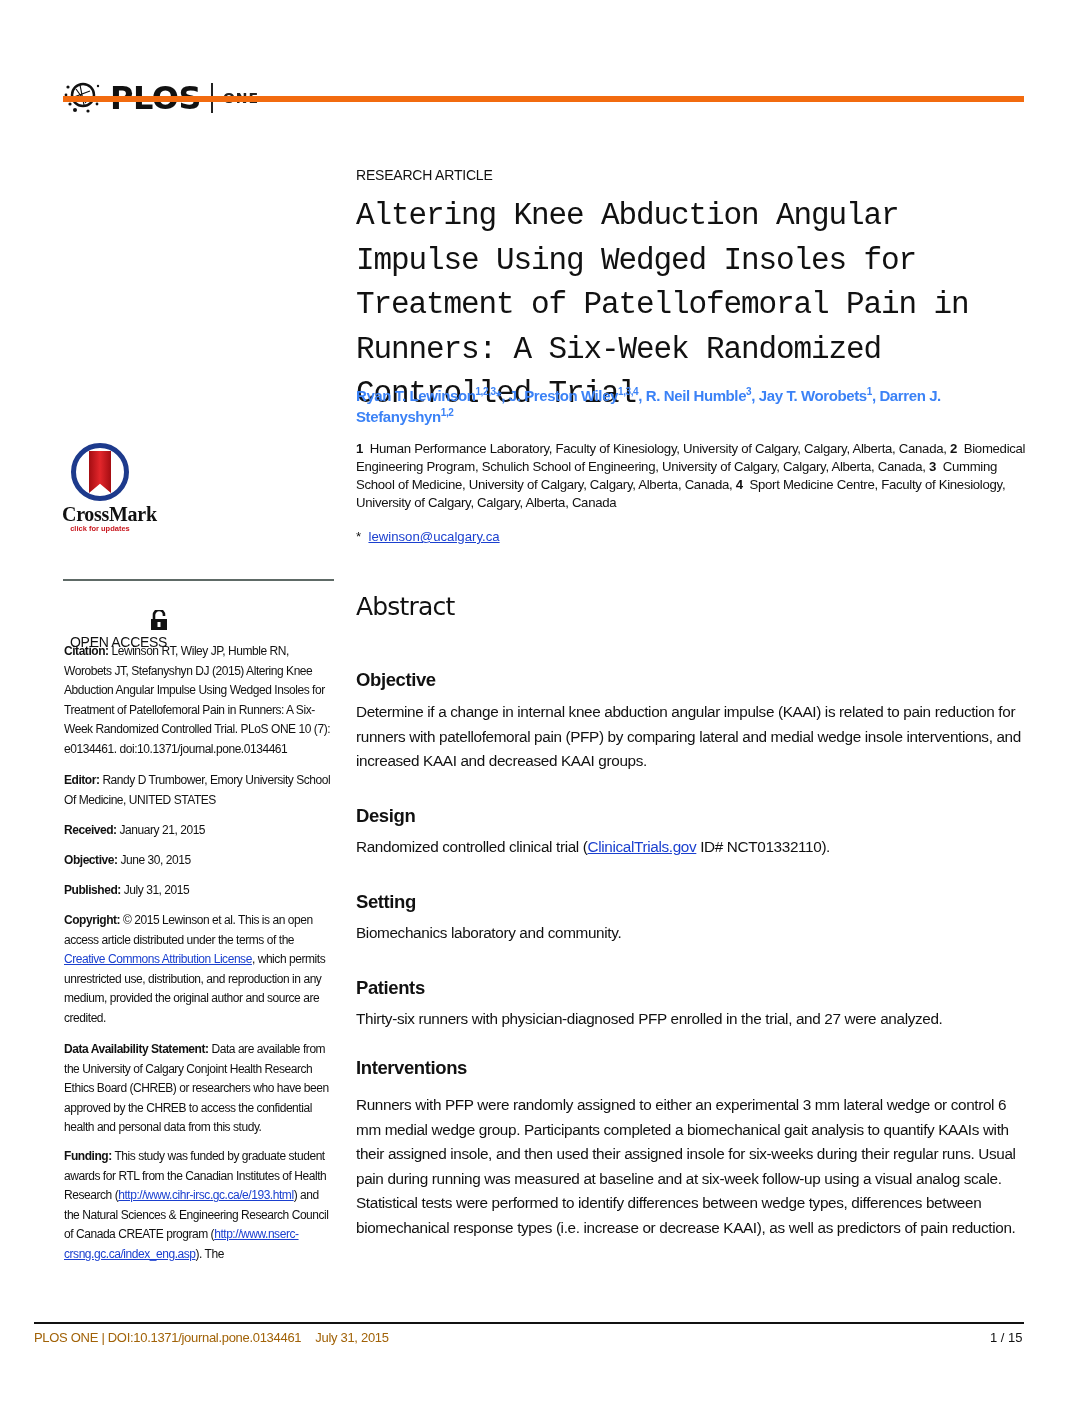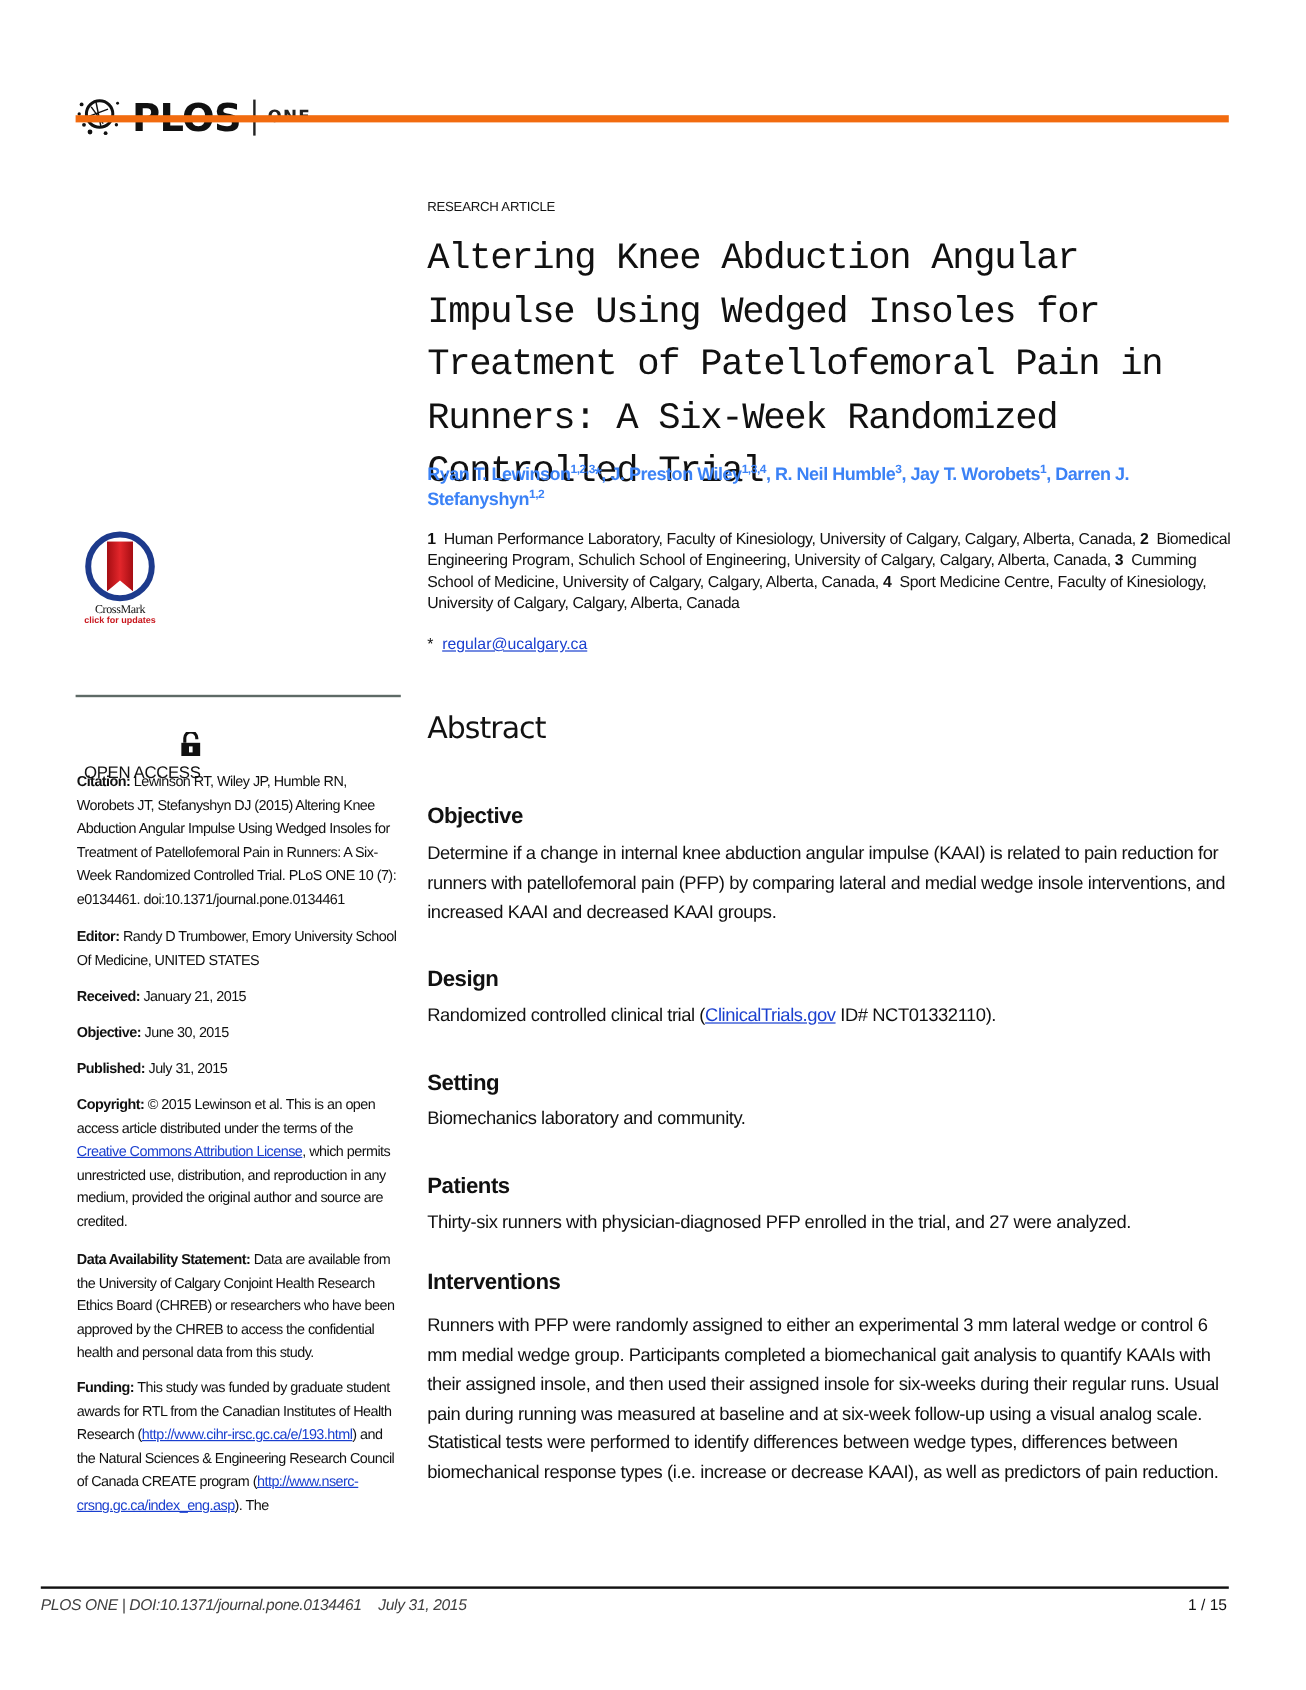--- a/index.html
+++ b/index.html
@@ -11,21 +11,21 @@
   .logo { left: 62px; top: 74px; height: 48px; display: flex; align-items: center; }
   .logo-mark { width: 42px; height: 42px; position: relative; }
   .logo-plos { font-family: "DejaVu Sans", sans-serif; font-weight: bold; font-size: 32px;
                letter-spacing: -0.5px; color: #111; margin-left: 6px; line-height: 1; }
   .logo-sep { width: 2px; height: 30px; background: #222; margin: 0 10px 0 10px; }
   .logo-one { font-family: "DejaVu Sans", sans-serif; font-size: 14px; font-weight: bold;
               letter-spacing: 1px; color: #222; }
   .orange-bar { left: 63px; top: 96px; width: 961px; height: 6px; background: #f26b0f; }
 
   
-  .kicker { left: 356px; top: 167px; font-size: 11px; letter-spacing: -0.2px; color: #111; }
+  .kicker { left: 356px; top: 167px; font-size: 14px; letter-spacing: -0.2px; color: #111; }
   .title { left: 356px; top: 194px; width: 670px; font-family: Liberation Mono, monospace;
            font-size: 31px; line-height: 44.5px; letter-spacing: -1.1px; color: #111; font-weight: normal; margin: 0; }
   .authors { left: 356px; top: 385px; width: 660px; font-size: 15px; font-weight: bold;
              line-height: 21px; letter-spacing: -0.4px; color: #3b82f6; }
   .authors sup { font-size: 10px; line-height: 0; }
   .affil { left: 356px; top: 440px; width: 672px; font-size: 13.2px; line-height: 18px;
            letter-spacing: -0.3px; color: #111; }
   .affil b { font-weight: bold; }
   .corresp { left: 356px; top: 529px; font-size: 13.2px; color: #111; }
   .link { color: #1a3fcf; text-decoration: underline; }
@@ -36,33 +36,33 @@
   .sec-p { left: 356px; width: 672px; font-size: 15.3px; line-height: 24.6px;
            letter-spacing: -0.35px; color: #111; margin: 0; }
 
   
   .crossmark { left: 62px; top: 443px; width: 76px; text-align: center; }
   .cm-ring { width: 58px; height: 58px; border-radius: 50%; border: 5px solid #1d3a8c;
              box-sizing: border-box; margin: 0 auto; position: relative; background: #fff; }
   .cm-ribbon { position: absolute; left: 13px; top: 3px; width: 22px; height: 42px;
                background: linear-gradient(90deg, #a40d12, #e3262b 50%, #a40d12);
                clip-path: polygon(0 0, 100% 0, 100% 100%, 50% 78%, 0 100%); }
-  .cm-text { font-family: "Liberation Serif", serif; font-size: 10px; color: #111; margin-top: 2px; letter-spacing: -0.3px; }
+  .cm-text { font-family: "Liberation Serif", serif; font-size: 20px; color: #111; margin-top: 2px; letter-spacing: -0.3px; font-weight: bold; }
   .cm-sub { font-size: 7.5px; color: #c8161d; font-weight: bold; margin-top: -2px; }
 
   .side-rule { left: 63px; top: 579px; width: 271px; height: 2px; background: #5e6a66; }
   .oa { left: 64px; top: 610px; display: flex; align-items: flex-end; flex-direction: column; }
   .oa-text { font-size: 14px; letter-spacing: -0.3px; margin-left: 6px; color: #111; }
   .side-p { left: 64px; width: 272px; font-size: 12px; line-height: 19.6px; letter-spacing: -0.45px;
             color: #111; margin: 0; }
   .side-p b { font-weight: bold; }
 
   
   .foot-rule { left: 34px; top: 1322px; width: 990px; height: 2px; background: #111; }
-  .foot-left { left: 34px; top: 1330px; font-size: 13px; letter-spacing: -0.3px; color: #404040; font-style: italic; }
+  .foot-left { left: 34px; top: 1330px; font-size: 13px; letter-spacing: -0.3px; color: #a16207; }
   .foot-right { left: 990px; top: 1330px; font-size: 13px; color: #111; }
   .foot-date { margin-left: 14px; }
 </style>
 </head>
 <body>
 
 <div class="abs logo">
   <span class="logo-mark">
     <svg width="42" height="42" viewBox="0 0 42 42">
       <circle cx="21" cy="18" r="11" fill="none" stroke="#111" stroke-width="2.5"></circle>
@@ -134,21 +134,21 @@
 </p>
 
 <div class="abs kicker">RESEARCH ARTICLE</div>
 <h1 class="abs title">Altering Knee Abduction Angular Impulse Using Wedged Insoles for Treatment of Patellofemoral Pain in Runners: A Six-Week Randomized Controlled Trial</h1>
 
 <div class="abs authors" id="authors"><span><span>Ryan T. Lewinson</span><sup>1,2,3</sup><span>*</span><span>, </span></span><span><span>J. Preston Wiley</span><sup>1,3,4</sup><span>, </span></span><span><span>R. Neil Humble</span><sup>3</sup><span>, </span></span><span><span>Jay T. Worobets</span><sup>1</sup><span>, </span></span><span><span>Darren J. Stefanyshyn</span><sup>1,2</sup><span></span></span></div>
 
 <div class="abs affil" id="affils"><span><b>1</b>&nbsp; <span>Human Performance Laboratory, Faculty of Kinesiology, University of Calgary, Calgary, Alberta, Canada,</span> </span><span><b>2</b>&nbsp; <span>Biomedical Engineering Program, Schulich School of Engineering, University of Calgary, Calgary, Alberta, Canada,</span> </span><span><b>3</b>&nbsp; <span>Cumming School of Medicine, University of Calgary, Calgary, Alberta, Canada,</span> </span><span><b>4</b>&nbsp; <span>Sport Medicine Centre, Faculty of Kinesiology, University of Calgary, Calgary, Alberta, Canada</span> </span></div>
 
 <div class="abs corresp">
-  <span>*</span>&nbsp;&nbsp;<a class="link">regular@ucalgary.ca</a>
+  <span>*</span>&nbsp;&nbsp;<a class="link">lewinson@ucalgary.ca</a>
 </div>
 
 <h2 class="abs abstract-h">Abstract</h2>
 
 <h3 class="abs sec-h" style="top:669px;">Objective</h3>
 <p class="abs sec-p" style="top:700px;">Determine if a change in internal knee abduction angular impulse (KAAI) is related to pain reduction for runners with patellofemoral pain (PFP) by comparing lateral and medial wedge insole interventions, and increased KAAI and decreased KAAI groups.</p>
 
 <h3 class="abs sec-h" style="top:805px;">Design</h3>
 <p class="abs sec-p" style="top:835px;">
   <span>Randomized controlled clinical trial (</span><a class="link">ClinicalTrials.gov</a><span> ID# NCT01332110).</span>

